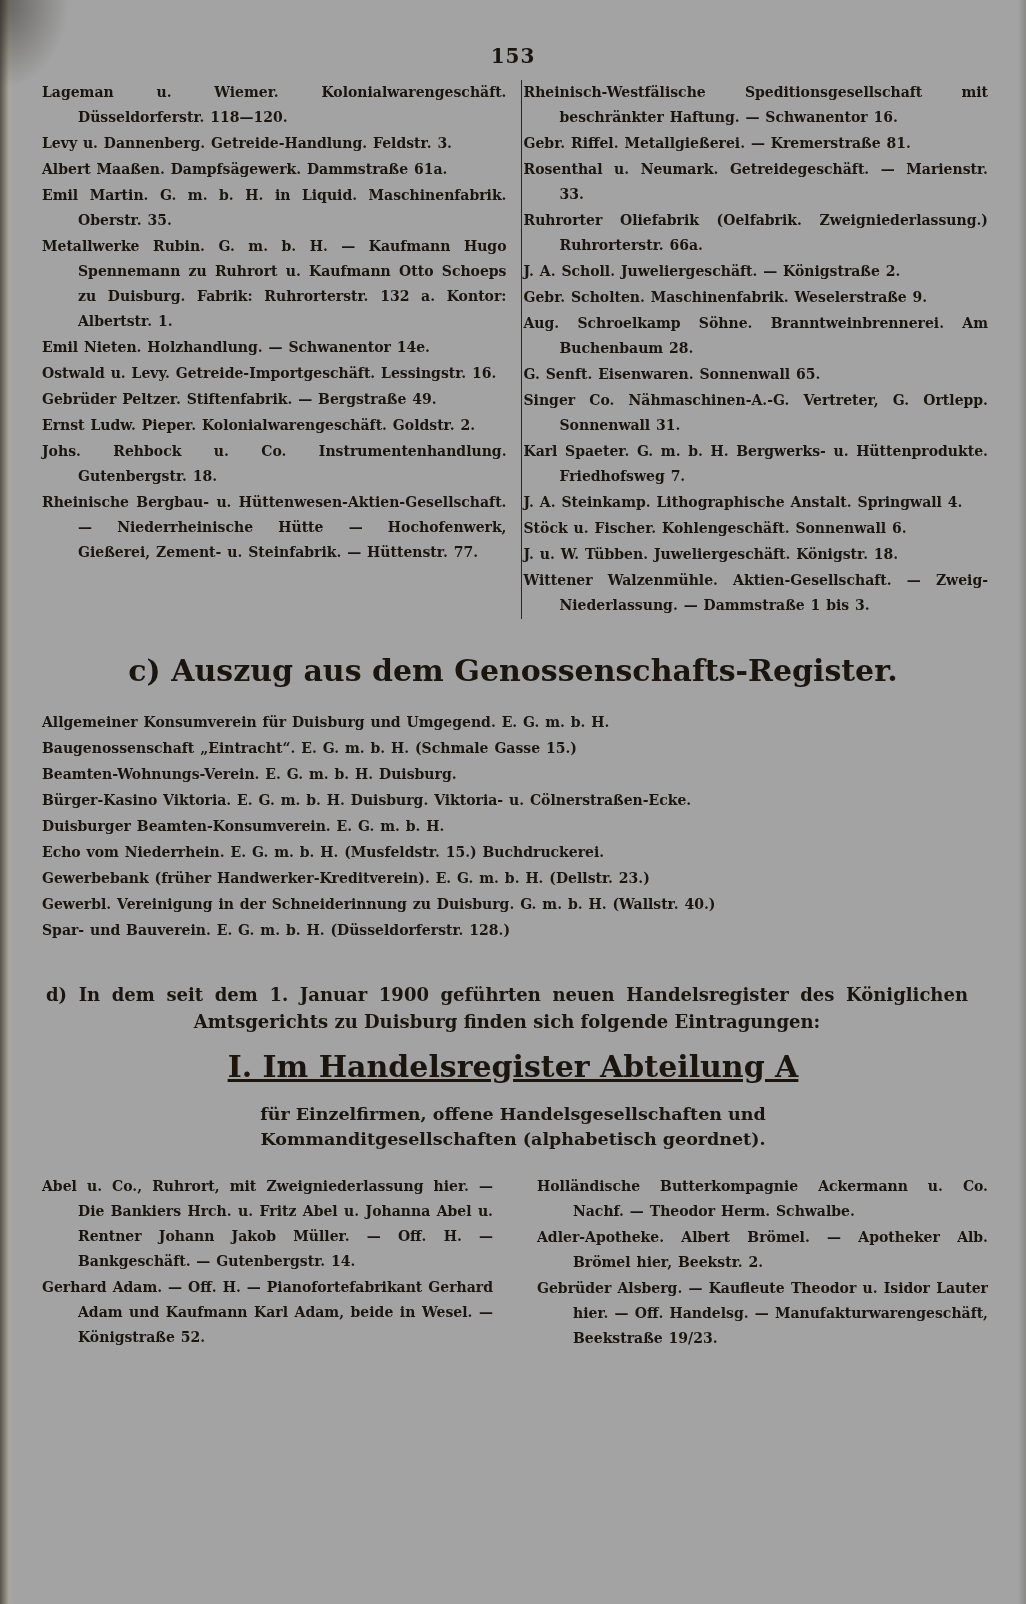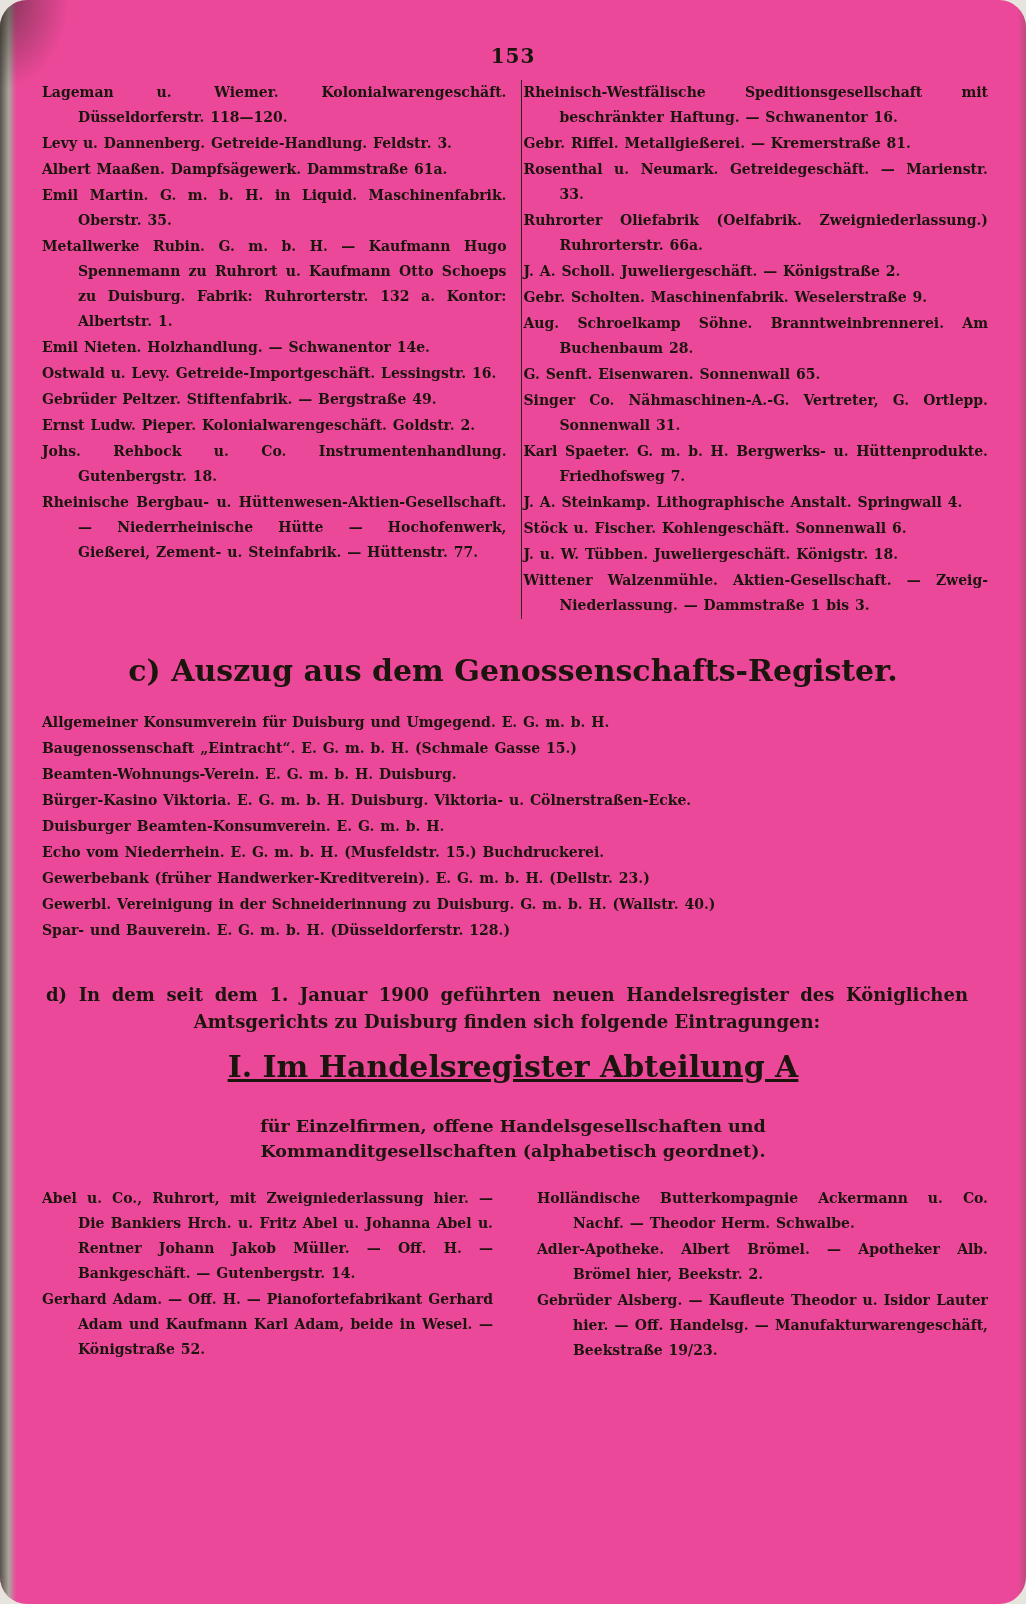--- a/index.html
+++ b/index.html
@@ -4,26 +4,25 @@
 <style>
   html, body {
     margin: 0;
     padding: 0;
     background: #e7e4dd;
   }
   .page {
     position: relative;
     width: 1026px;
     height: 1604px;
-    background: #ec4899;
+    background: #a3a3a3;
     overflow: hidden;
     font-family: "DejaVu Serif", serif;
     color: #1b150e;
     box-sizing: border-box;
-    border-radius: 27px;
   }
   .edge-left {
     position: absolute;
     left: 0; top: 0; bottom: 0;
     width: 16px;
     background: linear-gradient(to right, #57534b, #aaa69d 55%, rgba(170,166,157,0));
     pointer-events: none;
   }
   .edge-corner {
     position: absolute;
@@ -93,21 +92,21 @@
     font-weight: bold;
     text-align: justify;
     text-align-last: center;
   }
   .heading-a {
     margin-top: 14px;
     text-decoration: underline;
   }
   .subtitle {
     width: 760px;
-    margin: 30px auto 0 auto;
+    margin: 18px auto 0 auto;
     text-align: center;
     font-size: 17.5px;
     line-height: 25px;
     font-weight: bold;
   }
   .columns.bottom {
     padding-top: 22px;
   }
   .columns.bottom .col:first-child { padding-right: 22px; }
   .columns.bottom .col:last-child  { padding-left: 22px; }

